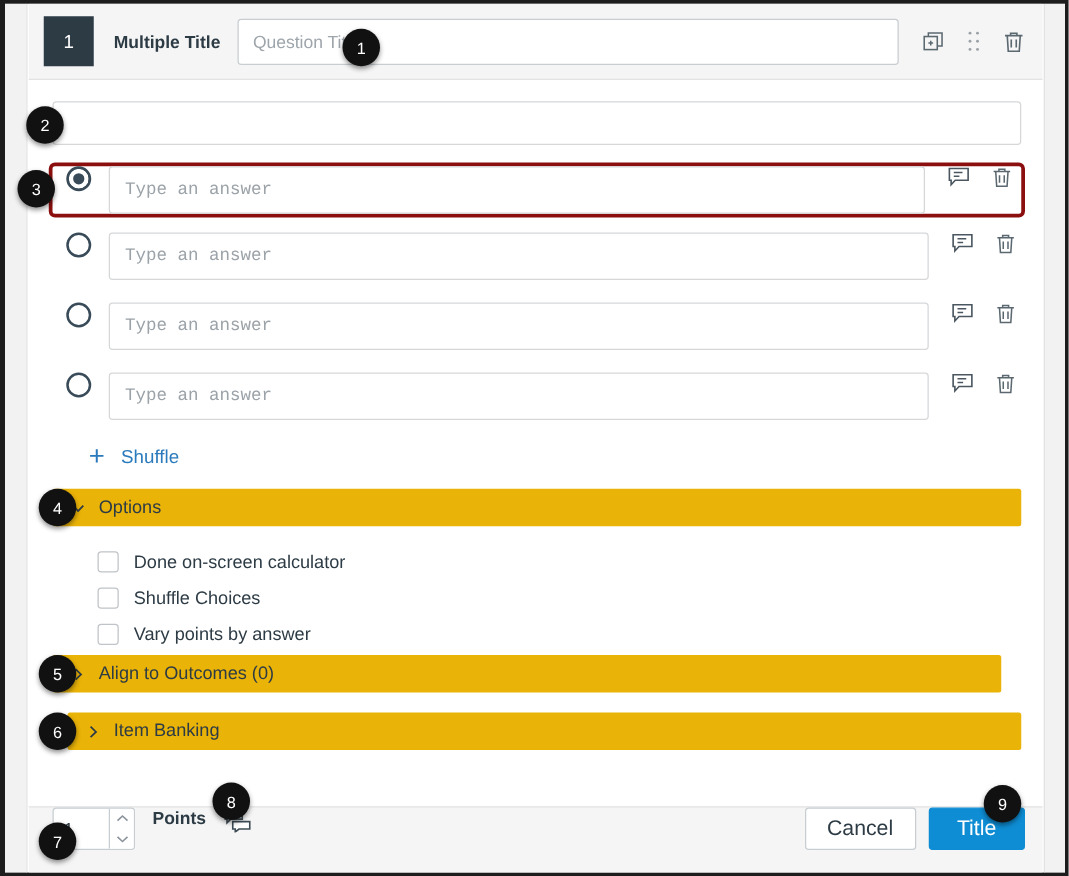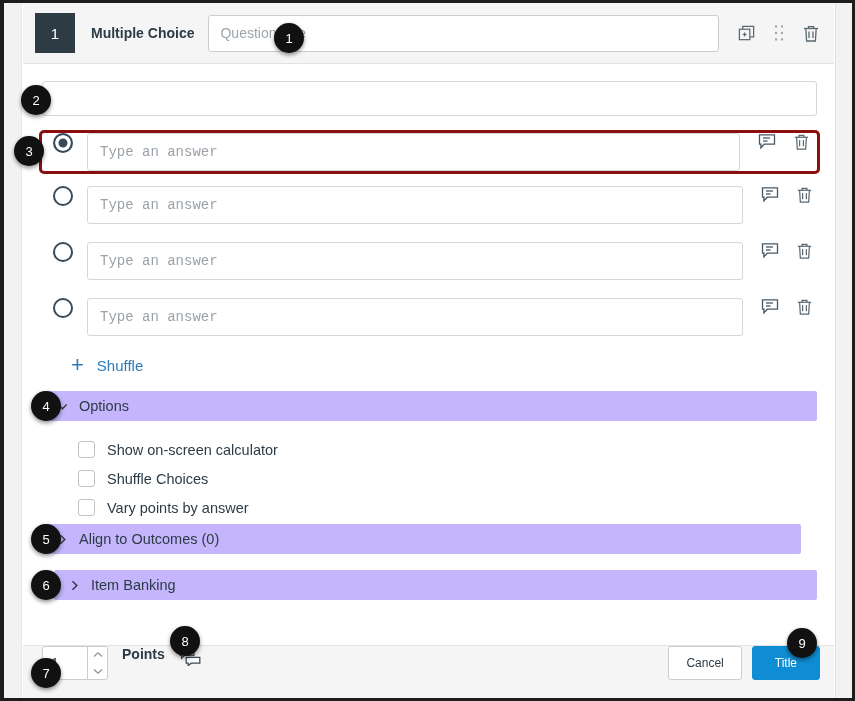--- a/index.html
+++ b/index.html
@@ -168,21 +168,21 @@
     margin-right: 13px;
     font-weight: 300;
     color: #2B7ABC;
   }
   .add-answer .lbl { color: #2B7ABC; }
 
   
   .section {
     margin: 0 17px 0 19px;
     height: 30px;
-    background: #c4b5fd;
+    background: #eab308;
     display: flex; align-items: center;
     padding-left: 14px;
     cursor: pointer;
     border-radius: 2px;
   }
   .section .chev {
     width: 14px; margin-right: 9px;
     color: #2d3b45; line-height: 0;
     display: inline-flex; align-items: center;
   }
@@ -249,21 +249,21 @@
     font-size: 14px; color: #2d3b45;
     font-weight: bold;
     margin-left: 14px;
     flex: 0 0 auto;
   }
   .feedback-ic { margin-left: 14px; cursor: pointer; line-height: 0; flex: 0 0 auto; }
   .spacer { flex: 1 1 auto; }
   .btn {
     height: 34px;
     border-radius: 3px;
-    font-size: 12px;
+    font-size: 17px;
     font-family: inherit;
     cursor: pointer;
     padding: 0 17px;
     flex: 0 0 auto;
   }
   .btn-cancel {
     background: #ffffff;
     border: 1px solid #c7cdd1;
     color: #2d3b45;
   }
@@ -295,21 +295,21 @@
 
 <div class="screen">
 
   <div class="gutter-left"></div>
   <div class="gutter-right"></div>
 
   <div class="panel">
 
     <div class="qheader">
       <div class="qnum">1</div>
-      <div class="qtype">Multiple Choice</div>
+      <div class="qtype">Multiple Title</div>
       <input class="qtitle-input" type="text" placeholder="Question Title" style="">
       <div class="hdr-icons">
         <span class="ic">
           <svg width="19" height="19" viewBox="0 0 20 20" fill="none" stroke="#5b6870" stroke-width="1.3">
             <rect x="2.5" y="5.5" width="11" height="11"></rect>
             <polyline points="6,5.5 6,2.5 17.5,2.5 17.5,13.5 14,13.5"></polyline>
             <line x1="8" y1="11" x2="8" y2="11"></line>
             <line x1="6" y1="11" x2="10" y2="11"></line>
             <line x1="8" y1="9" x2="8" y2="13"></line>
           </svg>
@@ -448,21 +448,21 @@
           <svg width="13" height="13" viewBox="0 0 14 14" fill="none" stroke="#2d3b45" stroke-width="1.5">
             <polyline points="2.5,4.8 7,9.5 11.5,4.8"></polyline>
           </svg>
         </span>
         <span class="sec-label">Options</span>
       </div>
 
       <div class="checks">
         <div class="check-row">
           <span class="cbox"></span>
-          <span class="clabel">Show on-screen calculator</span>
+          <span class="clabel">Done on-screen calculator</span>
         </div>
         <div class="check-row">
           <span class="cbox"></span>
           <span class="clabel">Shuffle Choices</span>
         </div>
         <div class="check-row">
           <span class="cbox"></span>
           <span class="clabel">Vary points by answer</span>
         </div>
       </div>

